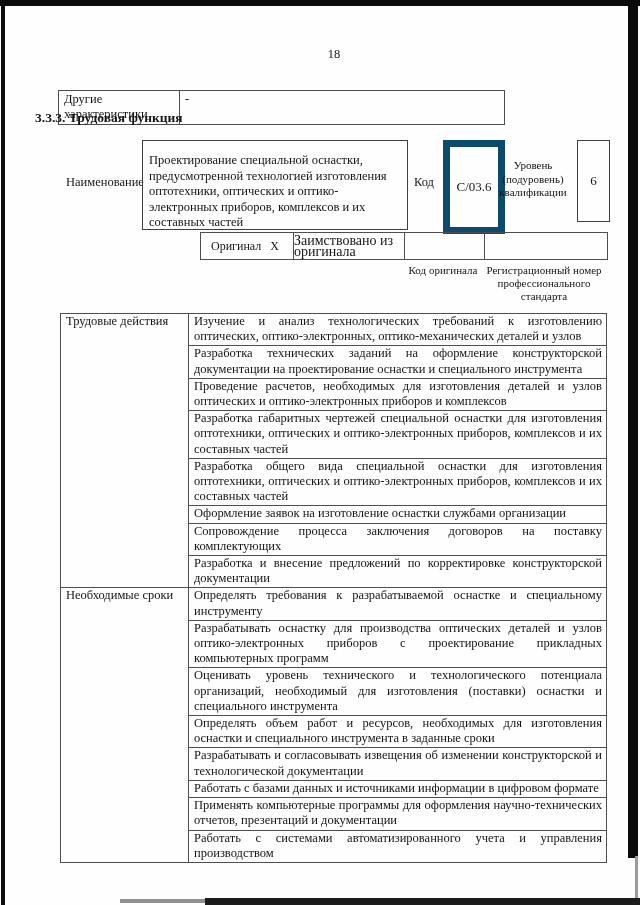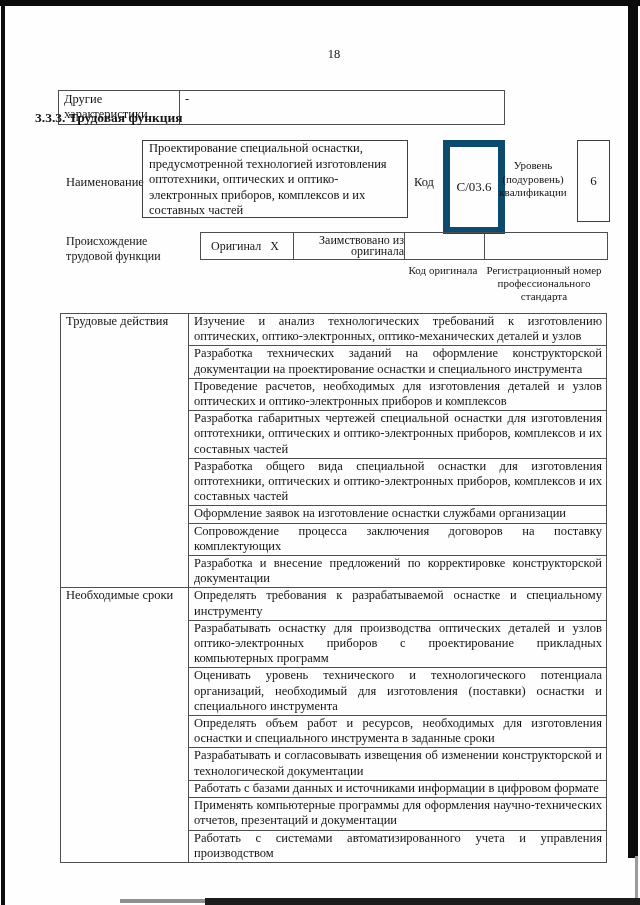--- a/index.html
+++ b/index.html
@@ -36,21 +36,21 @@
   .heading{
     position:absolute;left:35px;top:110px;
     font-size:13.5px;font-weight:bold;
   }
 
   
   .name-label{position:absolute;left:66px;top:175px;font-size:12.5px;}
   .name-box{
     position:absolute;left:142px;top:140px;width:253px;height:72px;
     border:1px solid #3f3f3f;
-    padding:0 5px 4px 6px;
+    padding:12px 5px 4px 6px;
     font-size:12.5px;line-height:15.6px;
   }
   .code-label{position:absolute;left:414px;top:175px;font-size:12.5px;}
   .code-box{
     position:absolute;left:443px;top:140px;width:48px;height:80px;
     border:7px solid #0c4a6e;
     display:flex;align-items:center;justify-content:center;
     font-size:13px;
   }
   .level-label{
@@ -73,21 +73,21 @@
   .origin-table td{height:26px;padding:0;}
   .origin-cell1{width:92px;}
   .origin-cell2{width:110px;}
   .origin-cell3{width:79px;}
   .origin-cell1 .inner{
     display:flex;align-items:center;justify-content:space-between;
     height:100%;padding:0 14px 0 10px;font-size:12px;
   }
   .origin-cell2 .inner{
     display:flex;align-items:center;justify-content:center;
-    height:100%;text-align:right;font-size:12px;line-height:11.5px;
+    height:100%;text-align:left;font-size:14px;line-height:11.5px;
   }
   .code-orig-label{
     position:absolute;left:403px;top:264px;width:80px;
     text-align:center;font-size:11px;line-height:13px;
   }
   .reg-num-label{
     position:absolute;left:477px;top:264px;width:134px;
     text-align:center;font-size:11px;line-height:13px;
   }
 
@@ -126,21 +126,20 @@
 
   <div class="heading">3.3.3. Трудовая функция</div>
 
   <div class="name-label">Наименование</div>
   <div class="name-box">Проектирование специальной оснастки, предусмотренной технологией изготовления оптотехники, оптических и оптико-электронных приборов, комплексов и их составных частей</div>
   <div class="code-label">Код</div>
   <div class="code-box">С/03.6</div>
   <div class="level-label">Уровень (подуровень) квалификации</div>
   <div class="level-box">6</div>
 
-  <div class="origin-label">Происхождение трудовой функции</div>
   <table class="origin-table">
     <tbody>
         <tr>
       <td class="origin-cell1">
         <div class="inner">
           <span>Оригинал</span>
           <span>X</span>
         </div>
       </td>
       <td class="origin-cell2">

